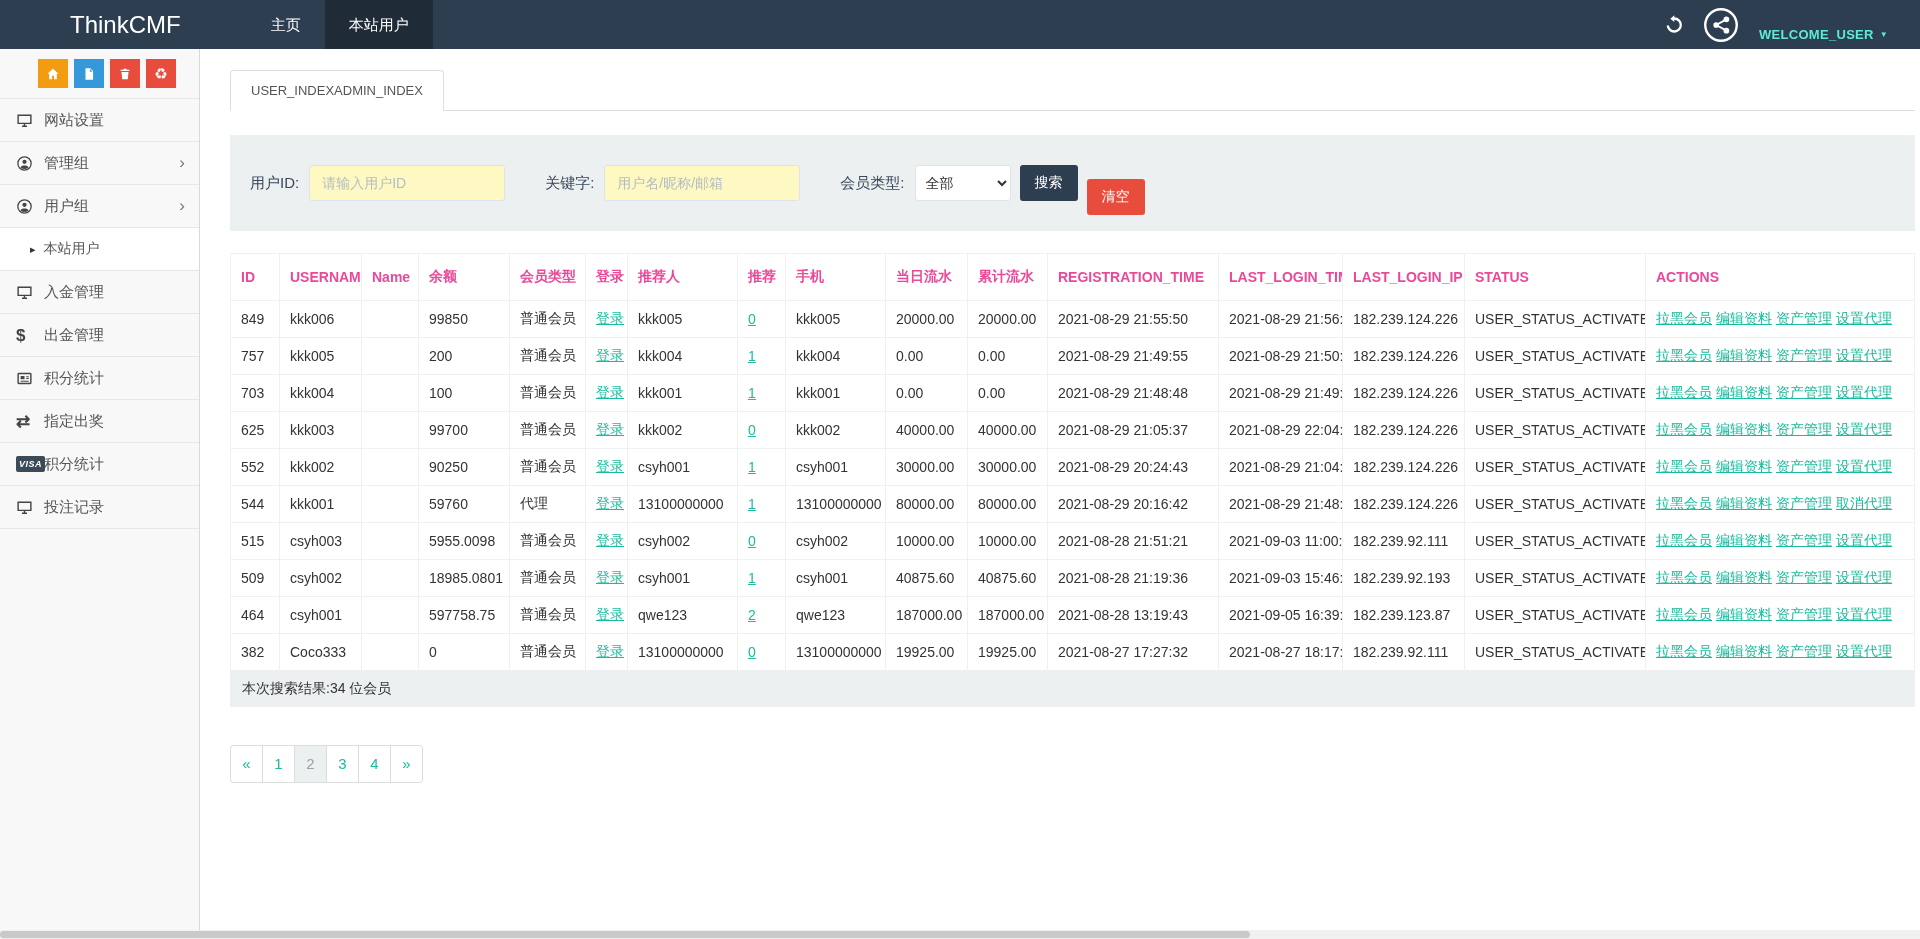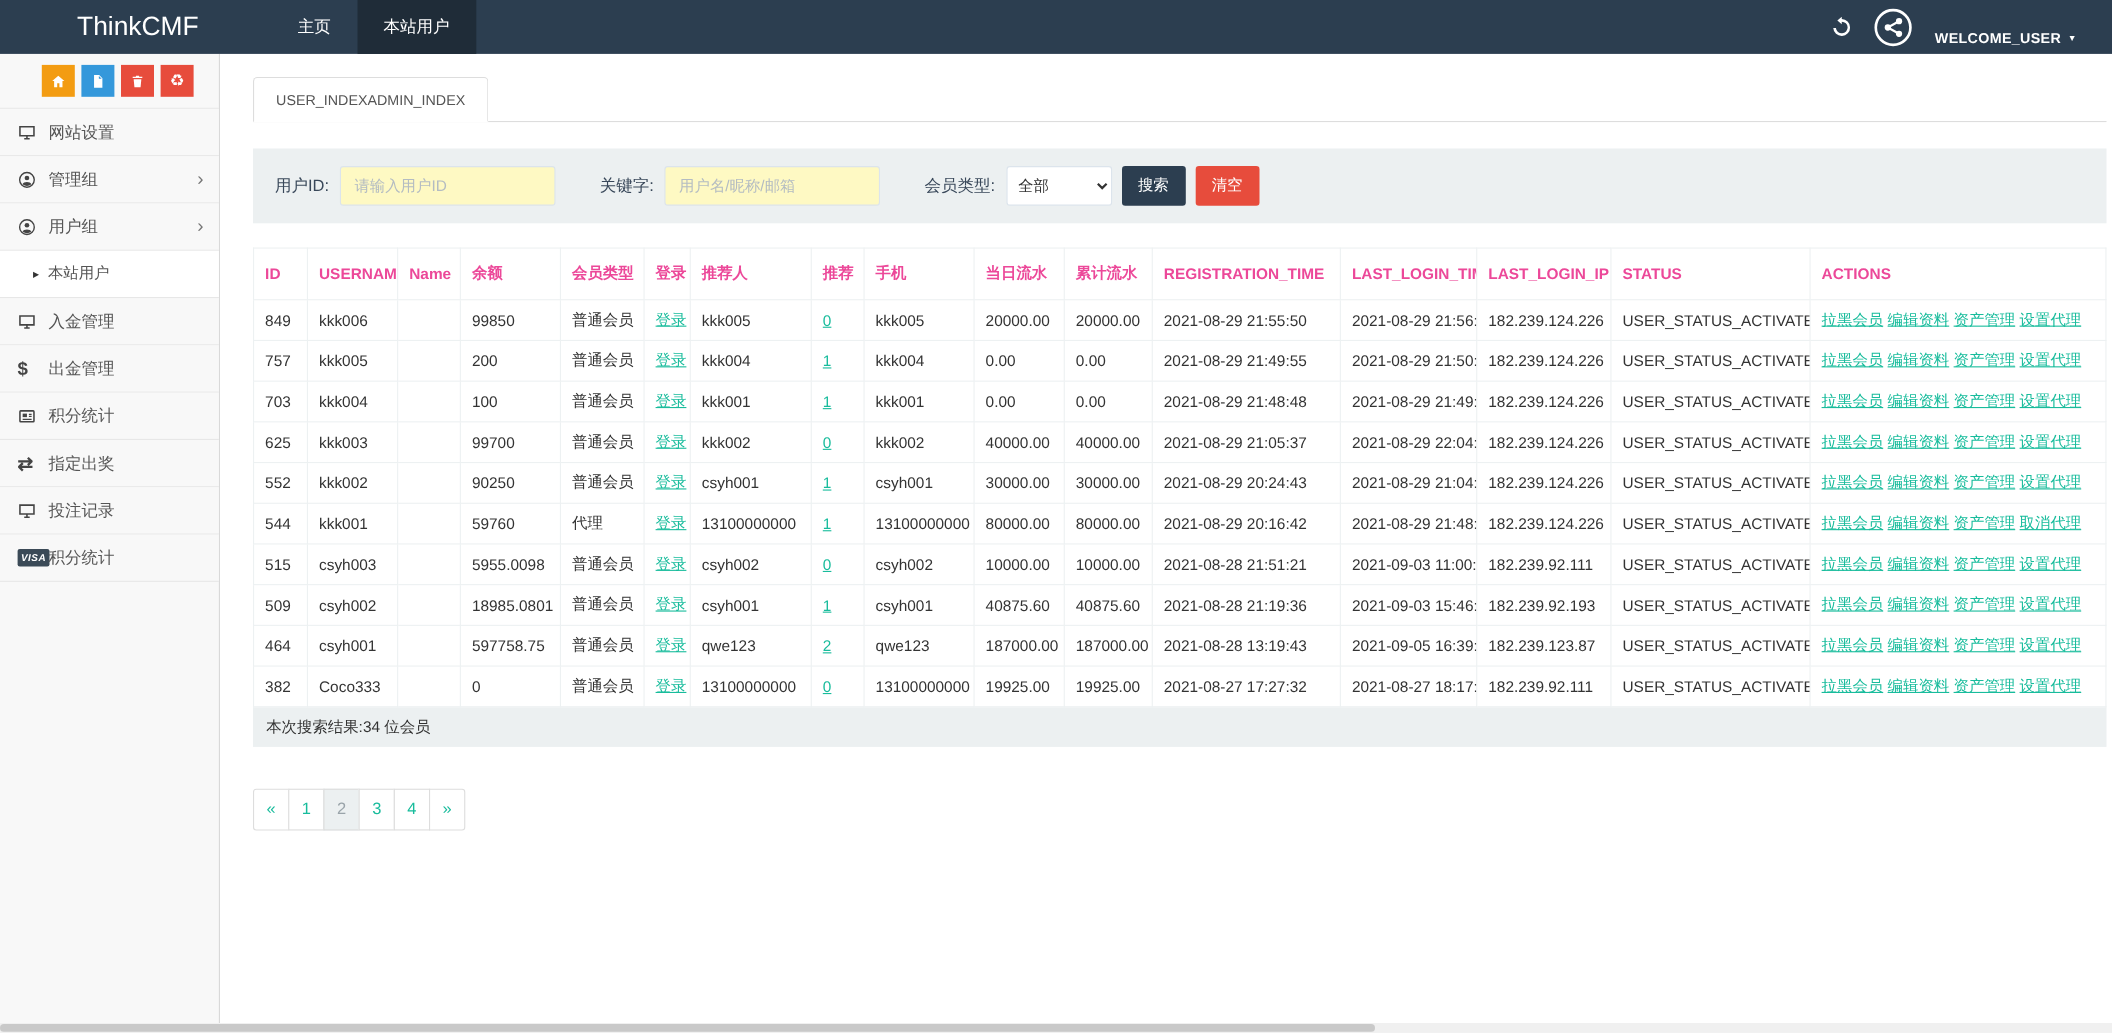--- a/index.html
+++ b/index.html
@@ -8,21 +8,21 @@
 
   
   .navbar { position:absolute; top:0; left:0; width:1920px; height:49px;
             background:var(--navy,#2c3e50); display:flex; align-items:stretch; z-index:30; }
   .brand { color:#fff; font-size:24px; line-height:49px; padding:0 66px 0 70px; }
   .nav-item { color:#fff; font-size:15px; line-height:49px; padding:0 24px; cursor:pointer; }
   .nav-item.active { background:#1f2c38; }
   .nav-right { margin-left:auto; display:flex; align-items:center; gap:20px; padding-right:32px; }
   .refresh-btn { width:20px; height:20px; display:flex; cursor:pointer; }
   .avatar { width:36px; height:36px; border-radius:50%; display:flex; align-items:center; justify-content:center; }
-  .user-dd { color:#ffffff; font-size:13px; font-weight:bold; letter-spacing:.3px; cursor:pointer; display:flex; align-items:center; gap:6px;margin-top:20px; }
+  .user-dd { color:#5eead4; font-size:13px; font-weight:bold; letter-spacing:.3px; cursor:pointer; display:flex; align-items:center; gap:6px;margin-top:20px; }
   .user-dd .caret { font-size:8px; }
 
   
   .sidebar { position:absolute; top:49px; left:0; width:200px; height:881px;
              background:#f8f8f8; border-right:1px solid #d9d9d9; }
   .quick-row { display:flex; gap:6px; padding:10px 0 10px 38px; border-bottom:1px solid #e7e7e7; }
   .quick-btn { width:30px; height:29px; display:flex; align-items:center; justify-content:center;
                color:#fff; font-size:15px; cursor:pointer; }
   .menu { list-style:none; }
   .menu-item { height:43px; display:flex; align-items:center; padding:0 14px 0 16px;
@@ -47,21 +47,21 @@
                         padding:0 12px; font-size:14px; color:#333; background:#fef9c3; outline:none;
                         font-family:"Liberation Sans", sans-serif; }
   .search-panel input::placeholder { color:#b4bcc2; }
   .gap { width:40px; }
   .search-panel select { width:96px; height:36px; border:1px solid #dce4ec; border-radius:3px;
                          background:#fff; font-size:14px; color:#333; padding:0 6px; outline:none;
                          font-family:"Liberation Sans", sans-serif; }
   .btn { height:36px; border:none; border-radius:3px; color:#fff; font-size:14px; padding:0 15px;
          cursor:pointer; margin-left:9px; font-family:"Liberation Sans", sans-serif; }
   .btn-search { background:var(--navy,#2c3e50); }
-  .btn-clear { background:var(--danger,#e74c3c); }
+  .btn-clear { background:var(--danger,#e74c3c);margin-top:28px; }
 
   table.user-table { width:1685px; border-collapse:collapse; margin-top:22px; table-layout:fixed; }
   .user-table th { text-align:left; font-size:14px; color:#ec4899; font-weight:bold;
                    padding:14px 10px; border:1px solid #edf1f2; background:#fff; white-space:nowrap; overflow:hidden; }
   .user-table td { font-size:14px; color:#333; padding:9px 10px; border:1px solid #edf1f2;
                    white-space:nowrap; overflow:hidden; }
   .user-table a { color:var(--accent,#18bc9c); text-decoration:underline; cursor:pointer; }
   .user-table td.actions a { margin-right:4px; }
 
   .result-bar { width:1685px; background:#ecf0f1; padding:9px 12px; font-size:14px; color:#333; }
@@ -196,32 +196,32 @@
         <span>积分统计</span>
       </li>
       <li class="menu-item">
         <span class="mi-icon">
           <span style="font-size:17px;line-height:1;">⇄</span>
         </span>
         <span>指定出奖</span>
       </li>
       <li class="menu-item">
         <span class="mi-icon">
+          <span class="visa-badge">VISA</span>
+        </span>
+        <span>积分统计</span>
+      </li>
+      <li class="menu-item">
+        <span class="mi-icon">
           <svg viewBox="0 0 24 24" width="17" height="17">
             <path fill="none" stroke="currentColor" stroke-width="2" d="M3 4.5h18v11.5H3z"></path>
             <path stroke="currentColor" stroke-width="2" d="M8.5 20h7M12 16v4"></path>
           </svg>
         </span>
         <span>投注记录</span>
-      </li>
-      <li class="menu-item">
-        <span class="mi-icon">
-          <span class="visa-badge">VISA</span>
-        </span>
-        <span>积分统计</span>
       </li>
     </ul>
 </div>
 
 <div class="main">
   <div class="tabbar">
     <span class="tab">USER_INDEXADMIN_INDEX</span>
   </div>
 
   <div class="search-panel">

